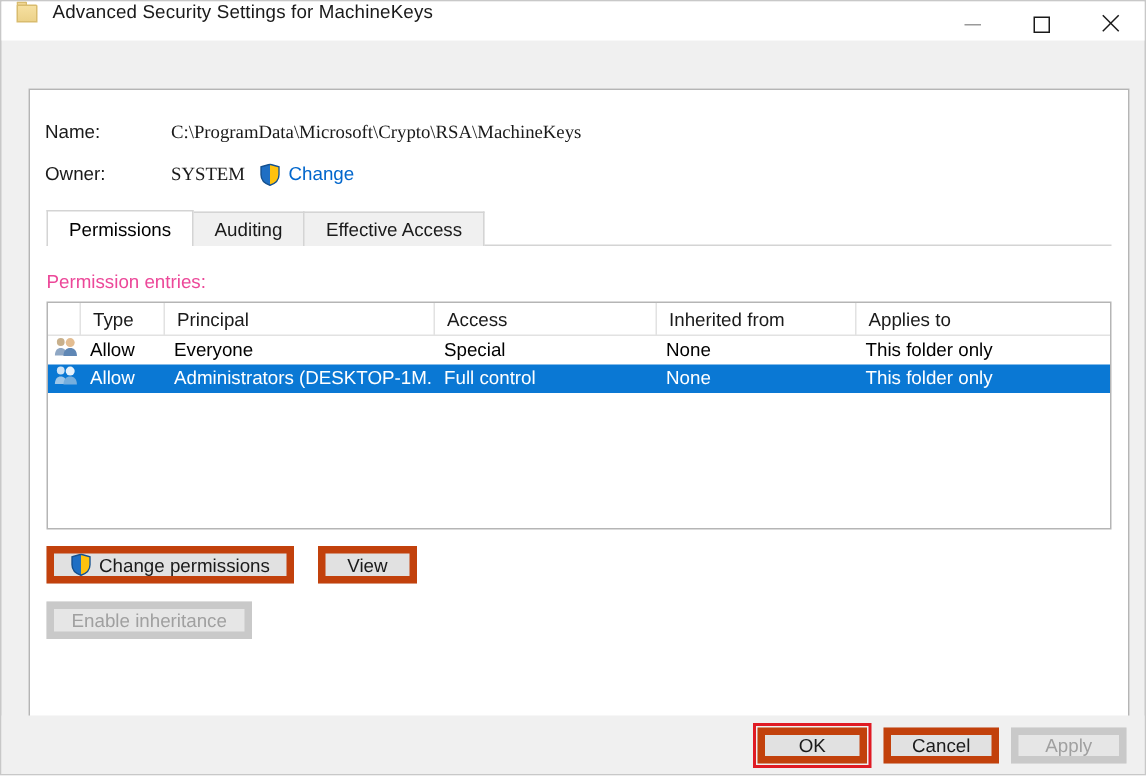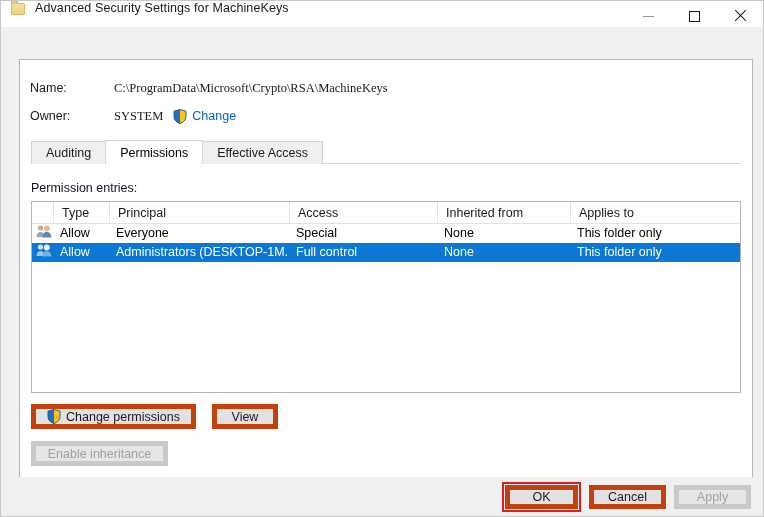--- a/index.html
+++ b/index.html
@@ -170,28 +170,28 @@
   
   .tabbody { padding: 0 11px; }
   .info-text {
     font-size: 12.5px;
     color: #1a1a1a;
     margin-top: 15px;
     white-space: nowrap;
   }
   .entries-label {
     font-size: 12.5px;
-    color: #0f172a;
+    color: #ec4899;
     margin-top: 17px;
   }
 
   
   .listview {
     margin-top: 6px;
-    height: 192px;
+    height: 152px;
     border: 1px solid #b5b5b5;
     background: #ffffff;
     overflow: hidden;
     position: relative;
   }
   .lv-head {
     display: flex;
     height: 22px;
     background: #ffffff;
     border-bottom: 1px solid #e2e2e2;
@@ -326,22 +326,22 @@
         <svg width="14" height="15" viewBox="0 0 14 15">
           <path d="M7 0.5 L13 2.2 V7.5 C13 11 10.4 13.4 7 14.5 C3.6 13.4 1 11 1 7.5 V2.2 Z" fill="#ffc20e"></path>
           <path d="M7 0.5 L1 2.2 V7.5 C1 11 3.6 13.4 7 14.5 Z" fill="#1f6fc4"></path>
           <path d="M7 0.5 L13 2.2 V7.5 C13 11 10.4 13.4 7 14.5 C3.6 13.4 1 11 1 7.5 V2.2 Z" fill="none" stroke="#14508f" stroke-width="0.9"></path>
         </svg>
       </span>
       <a class="link">Change</a>
     </div>
 
     <div class="tabstrip">
+      <div class="tab active">Permissions</div>
       <div class="tab">Auditing</div>
-      <div class="tab active">Permissions</div>
       <div class="tab">Effective Access</div>
     </div>
 
     <div class="tabbody">
 
       <div class="entries-label">Permission entries:</div>
 
       <div class="listview">
 
         <div class="lv-head">

